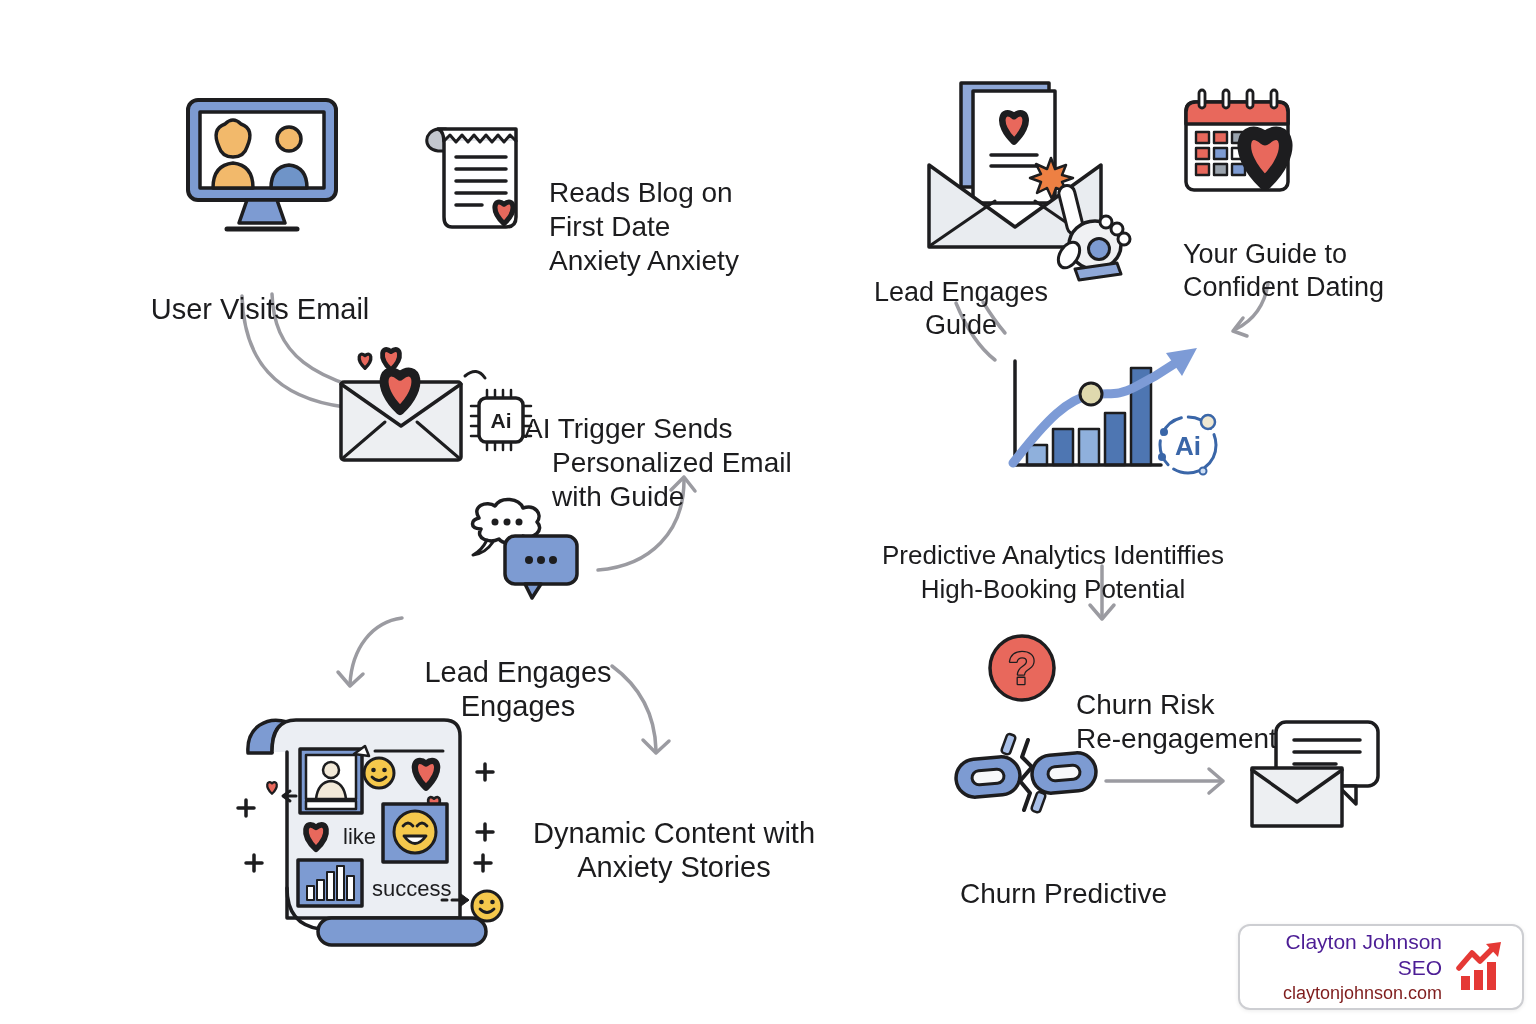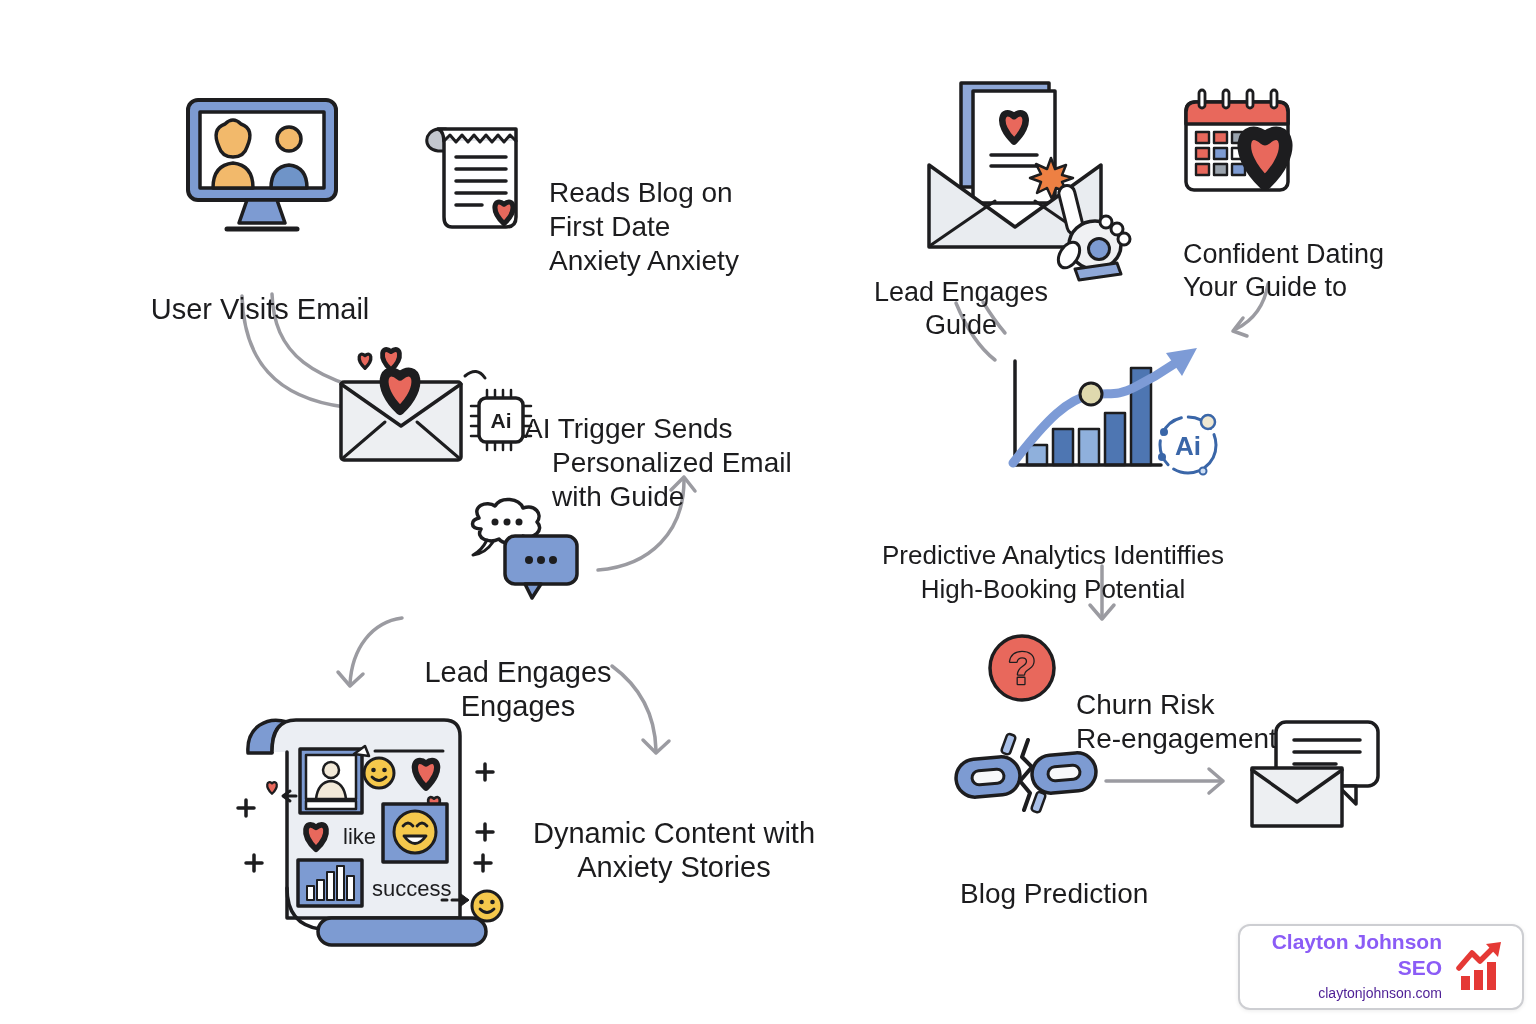--- a/index.html
+++ b/index.html
@@ -14,22 +14,22 @@
   .fs29{font-size:29px;line-height:34px;}
   .fs28{font-size:28px;line-height:34px;}
   .fs27{font-size:27px;line-height:33px;}
   .fs26{font-size:26px;line-height:34px;}
   svg{display:block;overflow:visible;}
   .badge{position:absolute;left:1238px;top:924px;width:286px;height:86px;box-sizing:border-box;
          border:2px solid #cdced2;border-radius:12px;background:#fff;
          box-shadow:0 1px 4px rgba(0,0,0,.08);
          display:flex;align-items:center;justify-content:flex-end;gap:14px;padding:0 18px;}
   .badge .txt{text-align:right;}
-  .badge .title{font-size:21px;font-weight:bold;color:#8b5cf6;line-height:26px;}
-  .badge .domain{font-size:14px;color:#4c1d95;line-height:24px;}
+  .badge .title{font-size:21px;font-weight:normal;color:#4c1d95;line-height:26px;}
+  .badge .domain{font-size:18px;color:#7f1d1d;line-height:24px;}
 </style>
 </head>
 <body>
 
 <div id="canvas">
 
   <svg width="0" height="0" style="position:absolute">
     <defs>
       <path id="heart" d="M0 7.5 C -8.5 -0.5 -5.5 -8.5 0 -4 C 5.5 -8.5 8.5 -0.5 0 7.5 Z"></path>
     </defs>
@@ -257,22 +257,22 @@
       <rect x="34" y="66" width="13" height="11" fill="#7D9BD2"></rect>
       <rect x="52" y="66" width="13" height="11" fill="#fff"></rect>
       <rect x="16" y="82" width="13" height="11" fill="#E8685C"></rect>
       <rect x="34" y="82" width="13" height="11" fill="#9AA3AD"></rect>
       <rect x="52" y="82" width="13" height="11" fill="#7D9BD2"></rect>
     </g>
     <use href="#heart" transform="translate(85,72) scale(3.9)" fill="#E8685C" stroke-width="3.5" vector-effect="non-scaling-stroke"></use>
   </svg>
 
   <div class="abs label fs27 left" style="left:1183px;top:190px;width:230px;">
+    <span>Your Guide to</span>
     <span>Confident Dating</span>
-    <span>Your Guide to</span>
   </div>
 
   <svg class="abs" style="left:1003px;top:333px" width="235" height="152" viewBox="0 0 235 152" stroke="#1d1d1f" stroke-linejoin="round" stroke-linecap="round">
     <g stroke-width="2.5">
       <rect x="24" y="112" width="20" height="20" fill="#8FB0DC"></rect>
       <rect x="50" y="96" width="20" height="36" fill="#4E76B2"></rect>
       <rect x="76" y="96" width="20" height="36" fill="#8FB0DC"></rect>
       <rect x="102" y="80" width="20" height="52" fill="#4E76B2"></rect>
       <rect x="128" y="35" width="20" height="97" fill="#4E76B2"></rect>
     </g>
@@ -321,21 +321,21 @@
 
   <svg class="abs" style="left:1246px;top:716px" width="138" height="125" viewBox="0 0 138 125" stroke="#1d1d1f" stroke-linejoin="round" stroke-linecap="round">
     <rect x="30" y="6" width="102" height="64" rx="10" fill="#fff" stroke-width="3.5"></rect>
     <path d="M48 24 H114 M48 36 H114 M48 48 H90" stroke-width="3.5"></path>
     <path d="M110 70 L110 88 L92 70 Z" fill="#fff" stroke-width="3.5"></path>
     <rect x="6" y="52" width="90" height="58" fill="#EDEFF2" stroke-width="3.5"></rect>
     <path d="M6 54 L51 86 L96 54" fill="none" stroke-width="3.5"></path>
   </svg>
 
   <div class="abs label fs28 left" style="left:960px;top:828px;width:310px;line-height:35px;">
-    <span>Blog Prediction</span>
+    <span>Churn Predictive</span>
   </div>
 
   <div class="badge">
     <div class="txt">
       <div class="title">Clayton Johnson SEO</div>
       <div class="domain">claytonjohnson.com</div>
     </div>
     <svg width="48" height="50" viewBox="0 0 48 50">
       <rect x="5" y="34" width="9" height="14" fill="#E53935"></rect>
       <rect x="18" y="28" width="9" height="20" fill="#E53935"></rect>

